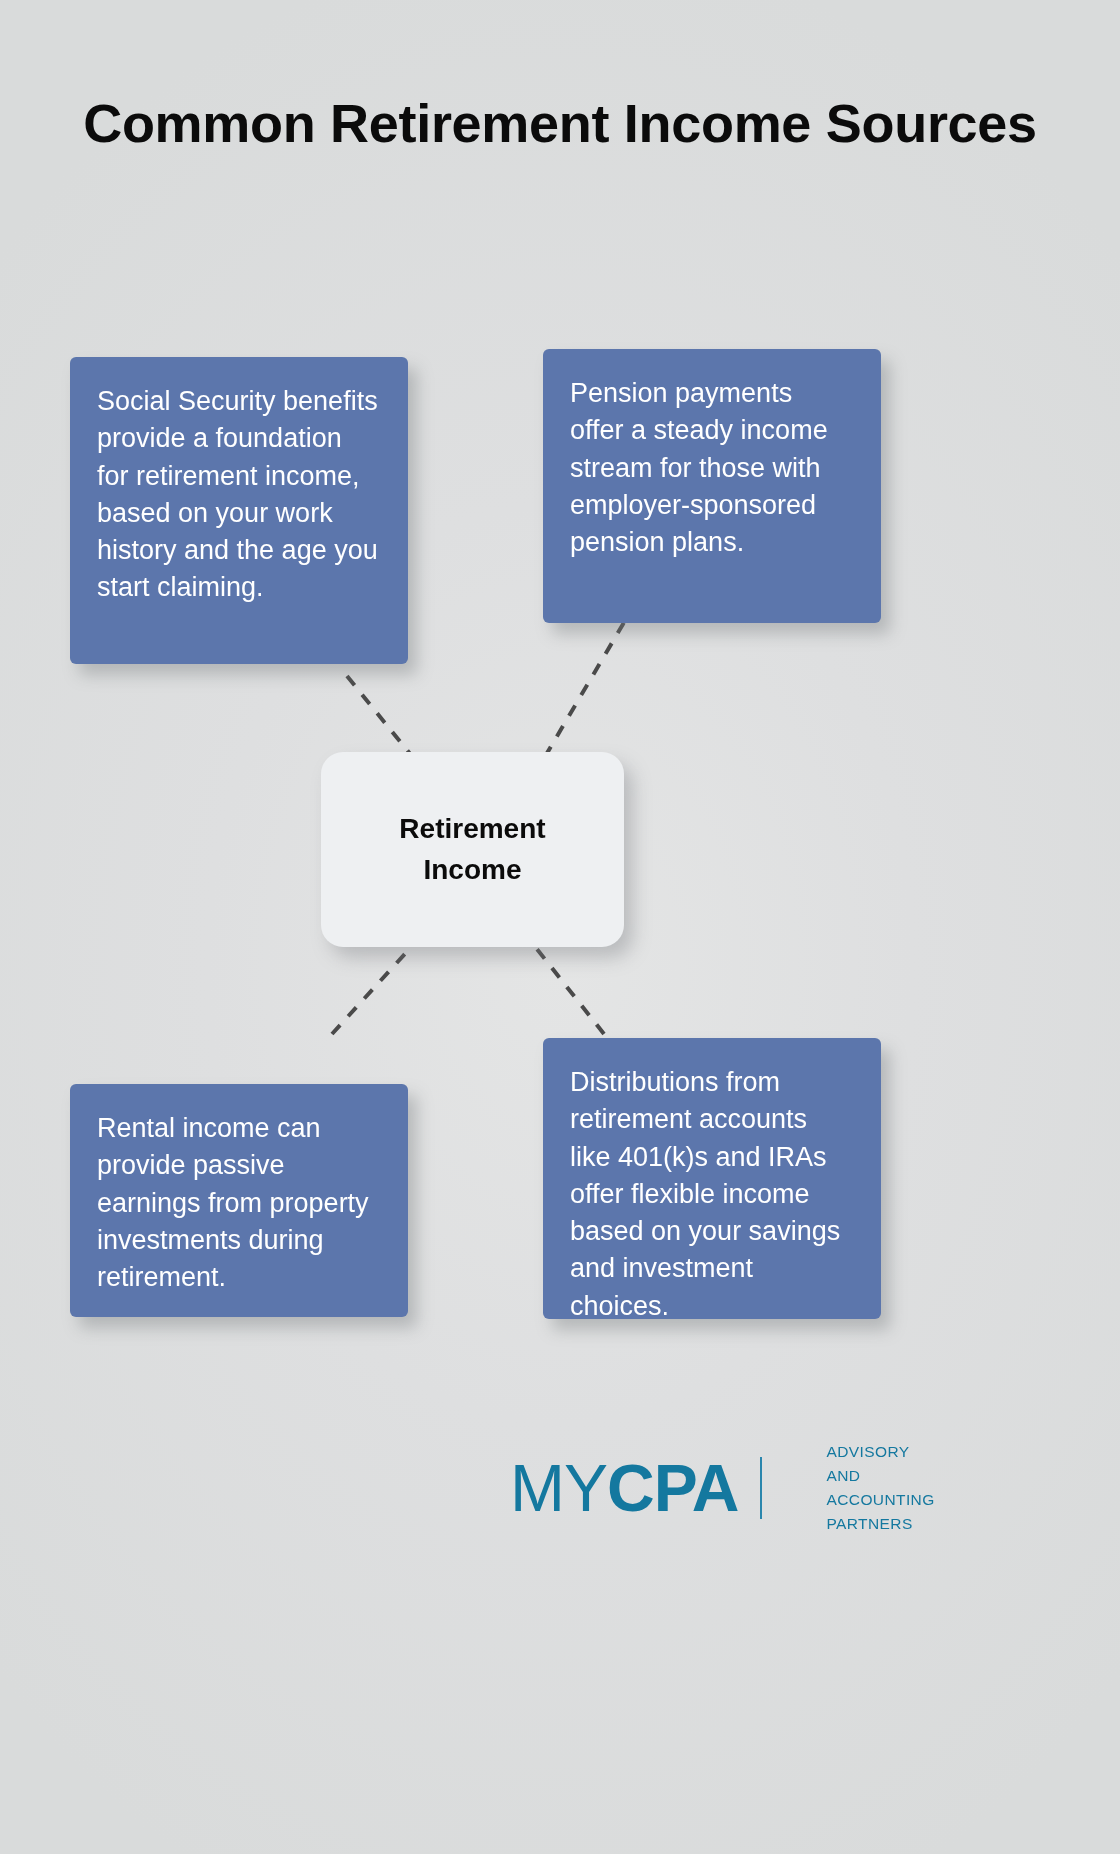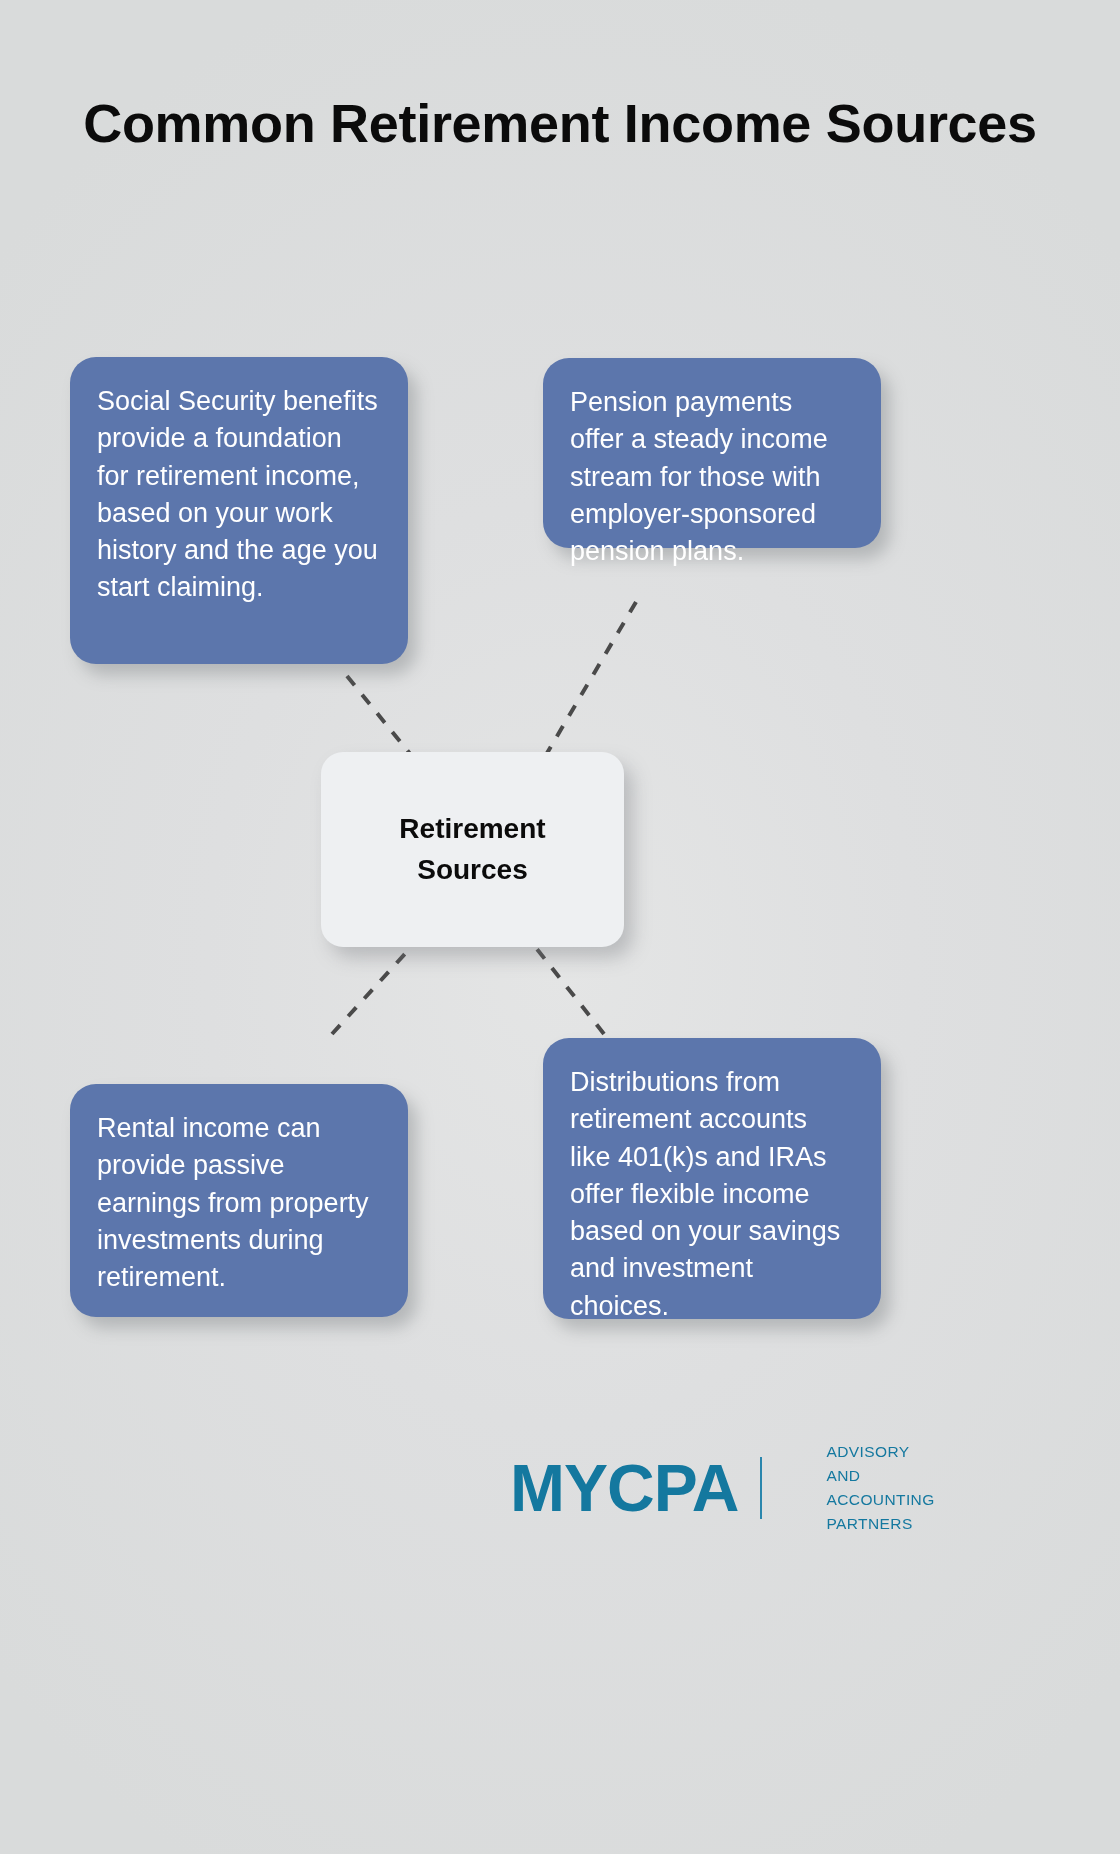--- a/index.html
+++ b/index.html
@@ -44,33 +44,33 @@
     top: 0;
     width: 1120px;
     height: 1854px;
     pointer-events: none;
   }
 
   
   .card {
     position: absolute;
     box-sizing: border-box;
-    border-radius: 26px;
+    border-radius: 6px;
     background: #5c76ac;
     color: #ffffff;
     font-size: 27px;
     line-height: 1.38;
     padding: 26px 30px 26px 27px;
     box-shadow: 9px 11px 16px rgba(120,124,128,0.40);
     font-weight: normal;
   }
   .card .txt { display: block; }
 
   #card-social   { left: 70px;  top: 357px;  width: 338px; height: 307px; }
-  #card-pension  { left: 543px; top: 358px;  width: 338px; height: 190px; }
+  #card-pension  { left: 543px; top: 349px;  width: 338px; height: 274px; }
   #card-rental   { left: 70px;  top: 1084px; width: 338px; height: 233px; }
   #card-distrib  { left: 543px; top: 1038px; width: 338px; height: 281px; }
 
   
   #center-node {
     position: absolute;
     left: 321px;
     top: 752px;
     width: 303px;
     height: 195px;
@@ -100,21 +100,21 @@
     display: flex;
     align-items: center;
   }
   #logo-wordmark {
     font-size: 66px;
     line-height: 1;
     color: #14789f;
     letter-spacing: -1px;
     white-space: nowrap;
   }
-  #logo-my  { font-weight: 700; }
+  #logo-my  { font-weight: 400; }
   #logo-cpa { font-weight: bold; }
   #logo-divider {
     width: 2px;
     height: 62px;
     background: #2a86ad;
     margin: 0 18px 0 22px;
     flex: none;
   }
   #logo-tagline {
     font-size: 15.5px;
@@ -151,21 +151,21 @@
   <div class="card" id="card-rental">
     <span class="txt">Rental income can provide passive earnings from property investments during retirement.</span>
   </div>
 
   <div class="card" id="card-distrib">
     <span class="txt">Distributions from retirement accounts like 401(k)s and IRAs offer flexible income based on your savings and investment choices.</span>
   </div>
 
   <div id="center-node">
     <span id="center-label">Retirement
-Sources</span>
+Income</span>
   </div>
 
   <div id="logo">
     <div id="logo-wordmark">
       <span id="logo-my">MY</span><span id="logo-cpa">CPA</span>
     </div>
     <div id="logo-divider"></div>
     <div id="logo-tagline">ADVISORY AND
 ACCOUNTING
 PARTNERS</div>

